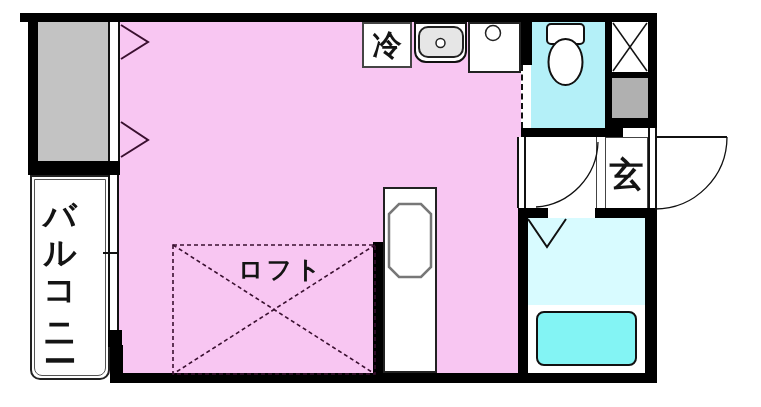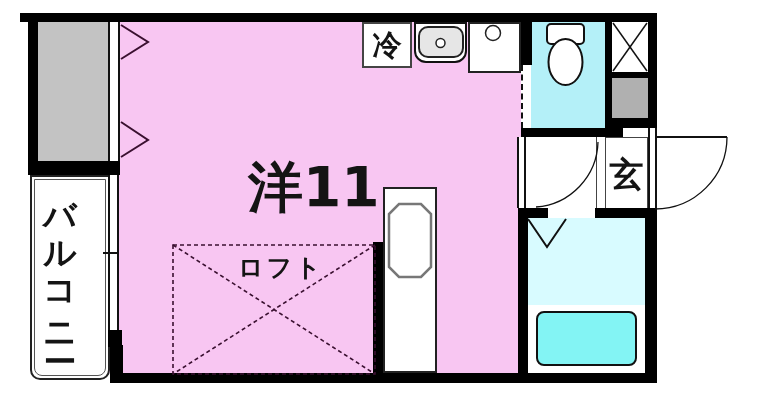--- a/index.html
+++ b/index.html
@@ -110,17 +110,16 @@
     <g>
       <rect x="419" y="27" width="44" height="30" rx="9" fill="#e6e6e6" stroke="#222" stroke-width="2"></rect>
       <circle cx="440.5" cy="43" r="4.5" fill="#ffffff" stroke="#222" stroke-width="1.5"></circle>
     </g>
 
     <circle cx="493" cy="33" r="7.5" fill="#ffffff" stroke="#222" stroke-width="1.5"></circle>
 
     <polygon points="399,204 421,204 431,214 431,267 421,277 399,277 389,267 389,214" fill="#ffffff" stroke="#777" stroke-width="2.5"></polygon>
   </svg>
 
-  <div class="label" style="left:248px;top:160px;font-size:55px;font-weight:700;">洋11</div>
-  <div class="label" style="left:238px;top:257px;font-size:25px;font-weight:700;letter-spacing:3px;font-family:Liberation Mono, monospace;">ロフト</div>
+  <div class="label" style="left:238px;top:257px;font-size:25px;font-weight:700;letter-spacing:3px;">ロフト</div>
   <div class="label vtext" style="left:44px;top:178px;height:218px;font-size:33px;font-weight:700;">バルコニー</div>
 
 </div>
 
 </body></html>

